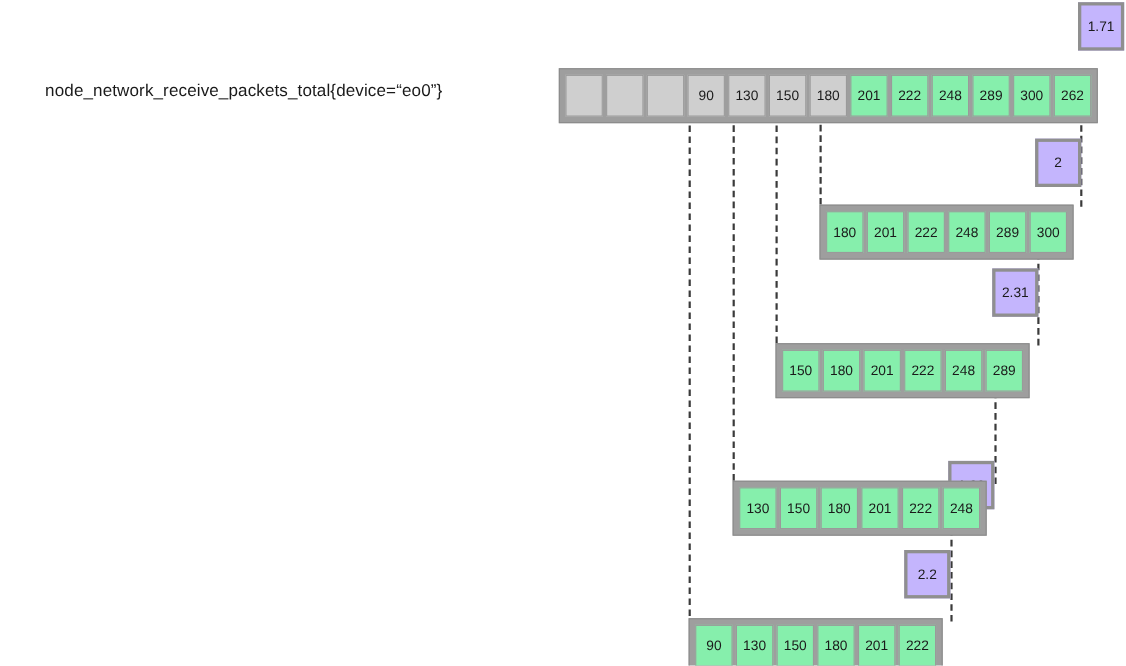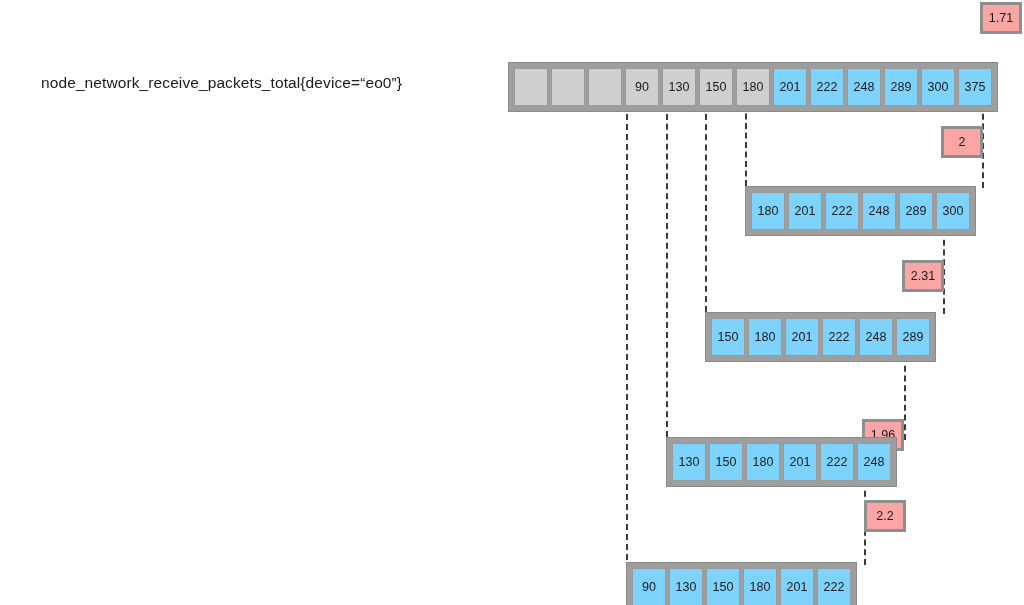--- a/index.html
+++ b/index.html
@@ -52,31 +52,31 @@
     box-sizing: border-box;
     width: 34px;
     height: 38px;
     display: flex;
     align-items: center;
     justify-content: center;
     font-size: 12.5px;
     color: #1a1a1a;
     border: 1px solid #9a9a9a;
   }
-  .cell.filled   { background: #7dd3fc; }
+  .cell.filled   { background: #86efac; }
   .cell.empty    { background: #cfcfcf; }
   .cell.outrange { background: #cfcfcf; }
 
   
   .badge {
     position: absolute;
     box-sizing: border-box;
     width: 42px;
-    height: 32px;
-    background: #fca5a5;
+    height: 44px;
+    background: #c4b5fd;
     border: 3px solid #8f8f8f;
     display: flex;
     align-items: center;
     justify-content: center;
     font-size: 12.5px;
     color: #1a1a1a;
   }
 </style>
 </head>
 <body>
@@ -94,44 +94,44 @@
   <div class="guide" style="left:943px; top:230px; height:84px;"></div>
   <div class="guide" style="left:904px; top:356px; height:84px;"></div>
   <div class="guide" style="left:864px; top:481px; height:84px;"></div>
 
   <div class="badge" style="left:980px; top:2px;">
     <span>1.71</span>
   </div>
   <div class="badge" style="left:941px; top:126px;">
     <span>2</span>
   </div>
-  <div class="badge" style="left:902px; top:260px;">
+  <div class="badge" style="left:902px; top:244px;">
     <span>2.31</span>
   </div>
   <div class="badge" style="left:862px; top:375px;margin-top:44px;">
     <span>1.96</span>
   </div>
-  <div class="badge" style="left:864px; top:500px;justify-content:center;">
+  <div class="badge" style="left:822px; top:500px;justify-content:center;">
     <span>2.2</span>
   </div>
 
   <div class="row" id="row-full" style="left:508px; top:62px;">
       <div class="cell empty"></div>
       <div class="cell empty"></div>
       <div class="cell empty"></div>
       <div class="cell outrange">90</div>
       <div class="cell outrange">130</div>
       <div class="cell outrange">150</div>
       <div class="cell outrange">180</div>
       <div class="cell filled">201</div>
       <div class="cell filled">222</div>
       <div class="cell filled">248</div>
       <div class="cell filled">289</div>
       <div class="cell filled">300</div>
-      <div class="cell filled">375</div>
+      <div class="cell filled">262</div>
     </div>
 
   <div class="row" id="row-w1" style="left:745px; top:186px;">
       <div class="cell filled">180</div>
       <div class="cell filled">201</div>
       <div class="cell filled">222</div>
       <div class="cell filled">248</div>
       <div class="cell filled">289</div>
       <div class="cell filled">300</div>
     </div>

